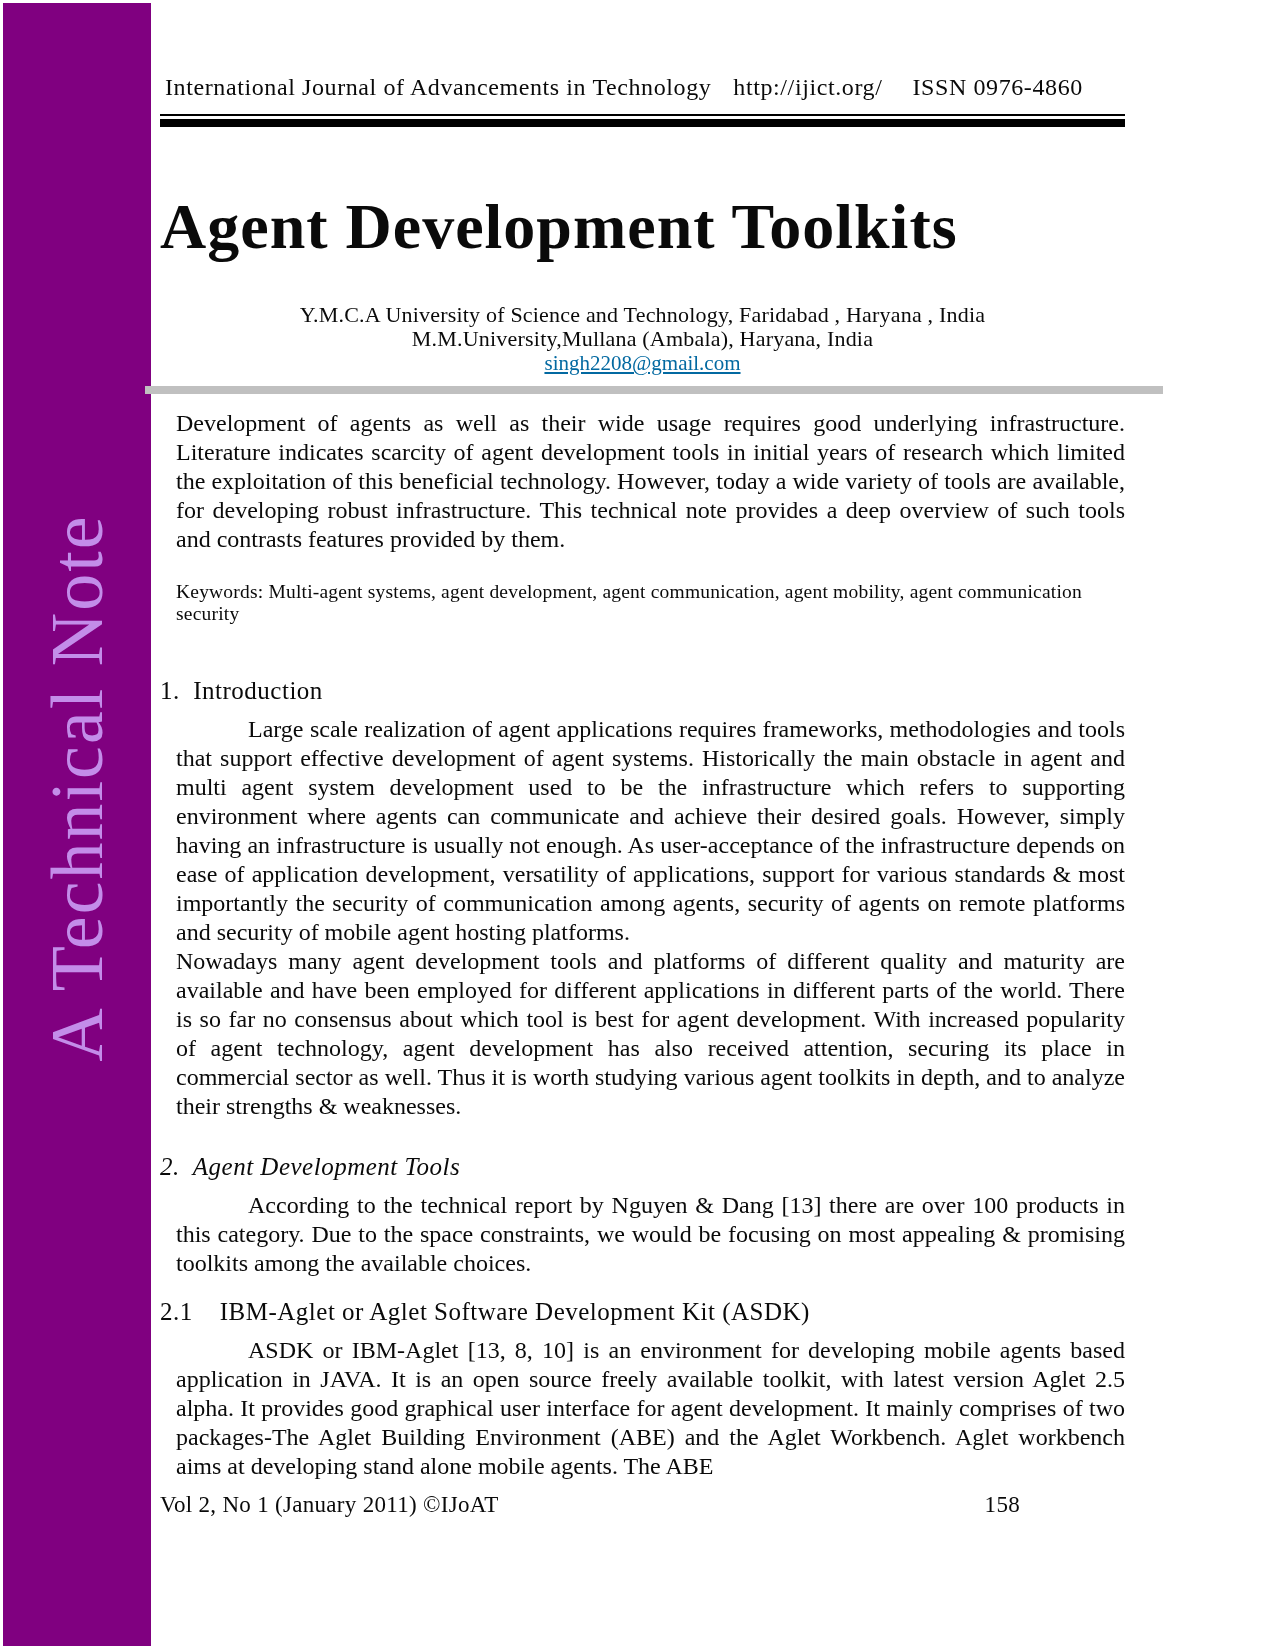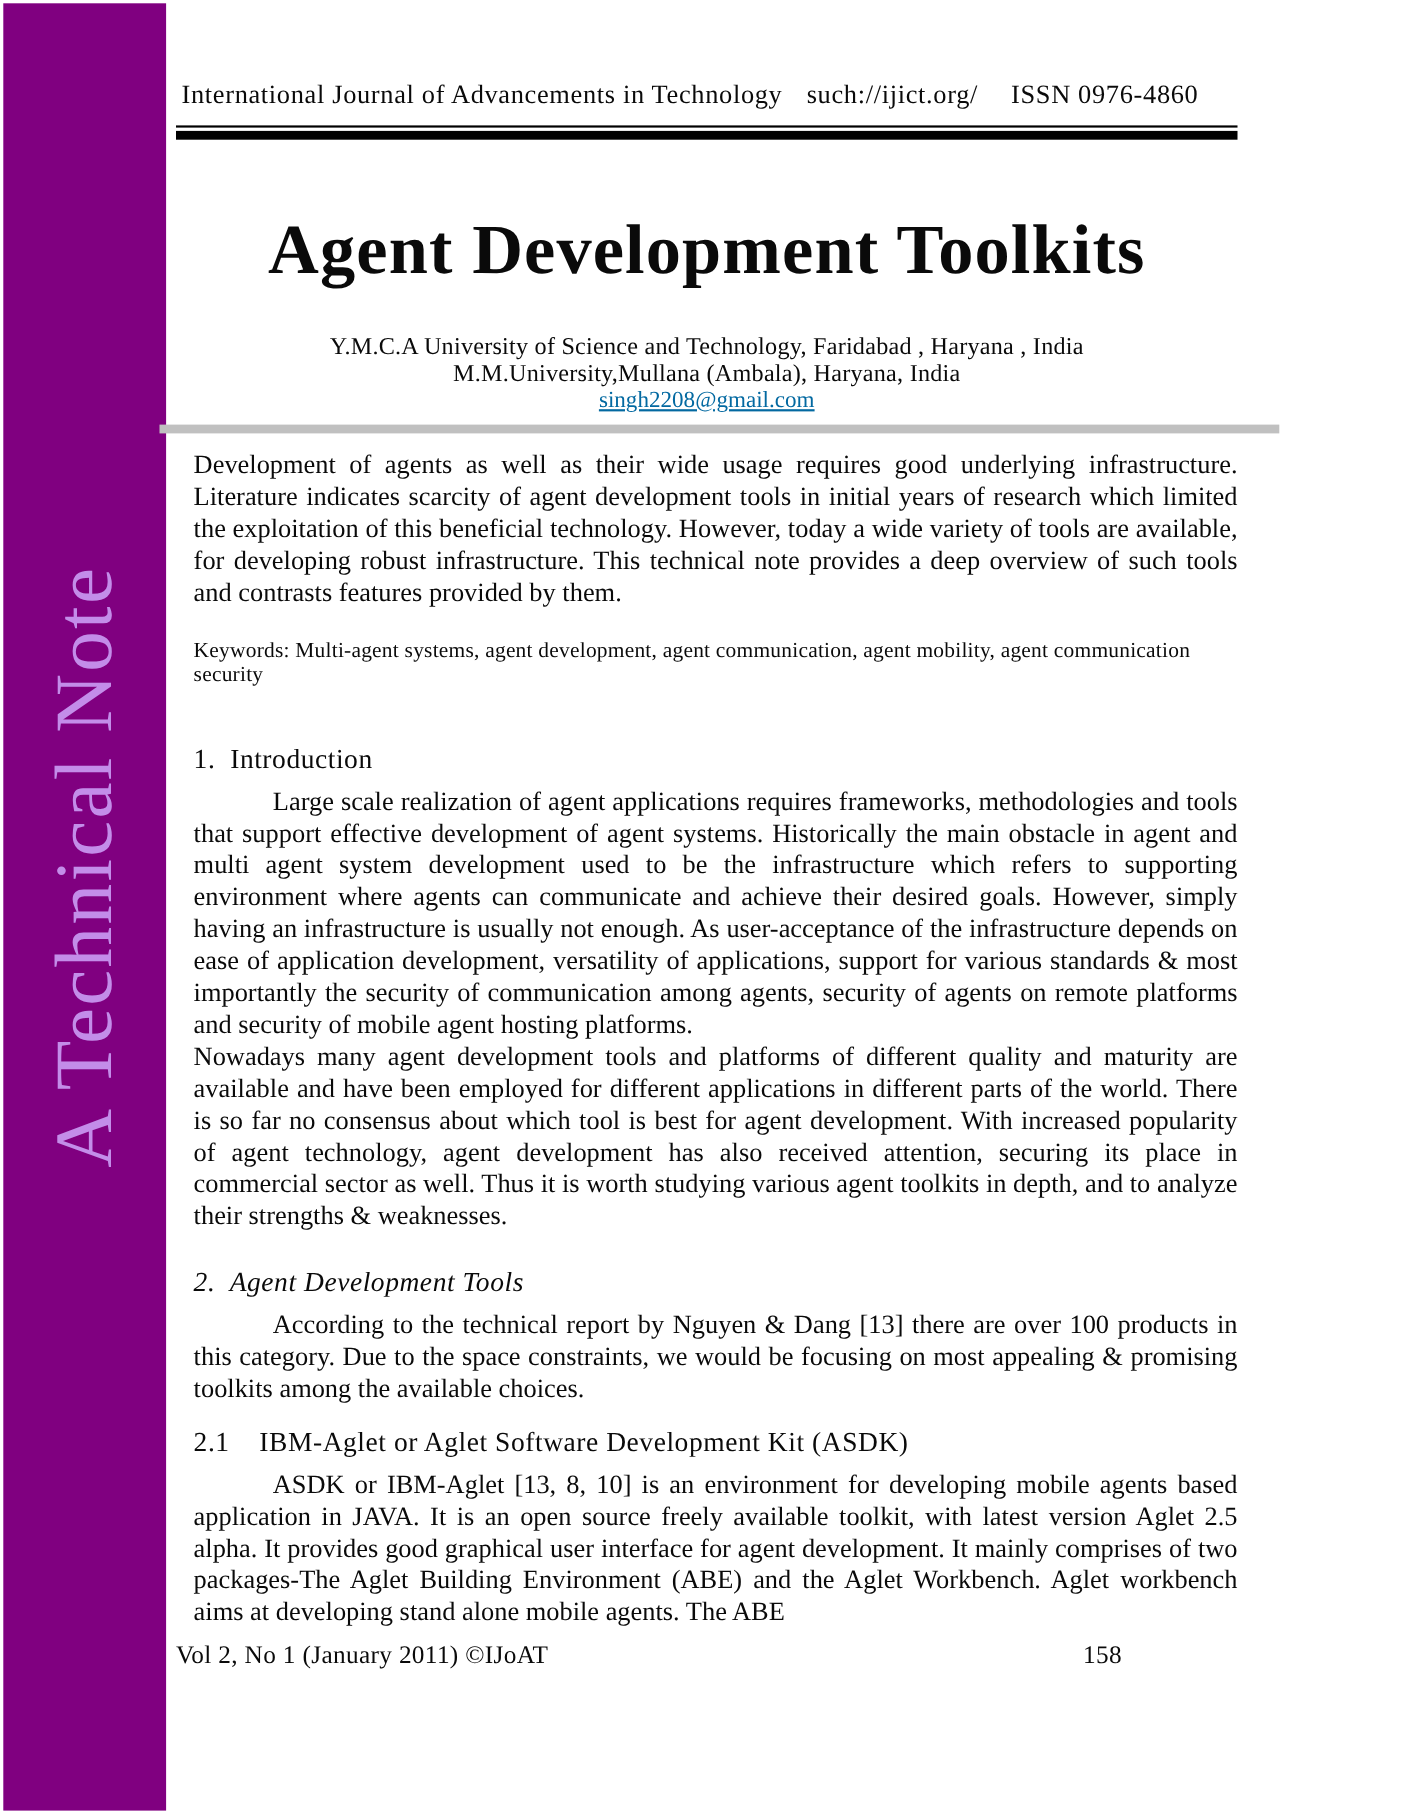--- a/index.html
+++ b/index.html
@@ -24,41 +24,41 @@
   }
   .journal-header{
     padding-top:74px;font-size:24px;letter-spacing:0.6px;
     display:flex;align-items:flex-start;white-space:nowrap;margin-left:5px;
   }
   .journal-header .jh-url{margin-left:22px;}
   .journal-header .jh-issn{margin-left:30px;}
   .header-rule-thin{margin-top:13px;height:0;border-top:2px solid #000;}
   .header-rule-thick{margin-top:3px;height:8px;background:#000;}
   .paper-title{
-    margin-top:66px;text-align:center;font-size:64px;line-height:1.05;
+    margin-top:66px;font-size:64px;line-height:1.05;
     letter-spacing:1px;
   }
   .author-line{margin-top:28px;text-align:center;font-size:23px;letter-spacing:0.4px;}
   .author-line sup{font-size:14px;}
   .affiliation{text-align:center;font-size:22px;line-height:23px;margin-top:1px;letter-spacing:0.2px;}
   .email-line{text-align:center;font-size:21px;margin-top:1px;}
   .email-link{color:#0369a1;text-decoration:underline;cursor:pointer;}
   .gray-divider{
     margin-top:10px;margin-left:-15px;margin-right:-38px;height:8px;background:#c0c0c0;
   }
   .para{
     font-size:24px;line-height:29px;text-align:justify;margin:0 0 0 16px;
   }
   .para.indent{text-indent:72px;}
   .abstract-para{margin-top:15px;}
   .keywords-line{
     margin:27px 0 0 16px;font-size:19.5px;letter-spacing:0.2px;
   }
   .section-heading{
-    margin:0 0 0 16px;font-size:25px;letter-spacing:0.5px;white-space:pre-wrap;
+    margin:0 0 0 0;font-size:25px;letter-spacing:0.5px;white-space:pre-wrap;
   }
   .h-s1{margin-top:52px;}
   .p-s1a{margin-top:10px;}
   .h-s2{margin-top:32px;font-style:italic;}
   .p-s2{margin-top:10px;}
   .h-s21{margin-top:20px;}
   .p-s21{margin-top:10px;}
   .page-footer{
     position:absolute;left:160px;top:1492px;width:965px;
     display:flex;justify-content:space-between;align-items:baseline;
@@ -70,21 +70,21 @@
 <body>
 
 <div class="side-banner">
   <div class="side-banner-label">A Technical Note</div>
 </div>
 
 <div class="content">
 
   <div class="journal-header">
     <span>International Journal of Advancements in Technology</span>
-    <span class="jh-url">such://ijict.org/</span>
+    <span class="jh-url">http://ijict.org/</span>
     <span class="jh-issn">ISSN 0976-4860</span>
   </div>
   <div class="header-rule-thin"></div>
   <div class="header-rule-thick"></div>
 
   <h1 class="paper-title">Agent Development Toolkits</h1>
 
 
   <div class="affiliation">Y.M.C.A University of Science and Technology, Faridabad , Haryana , India</div>
   <div class="affiliation">M.M.University,Mullana (Ambala), Haryana, India</div>

